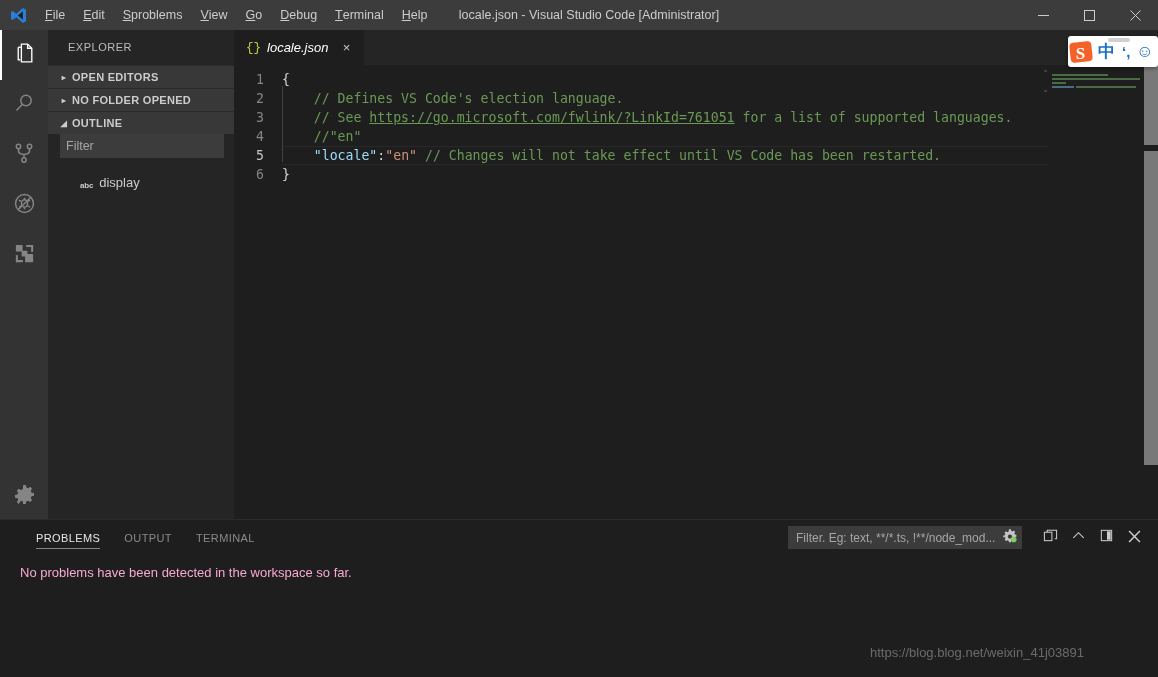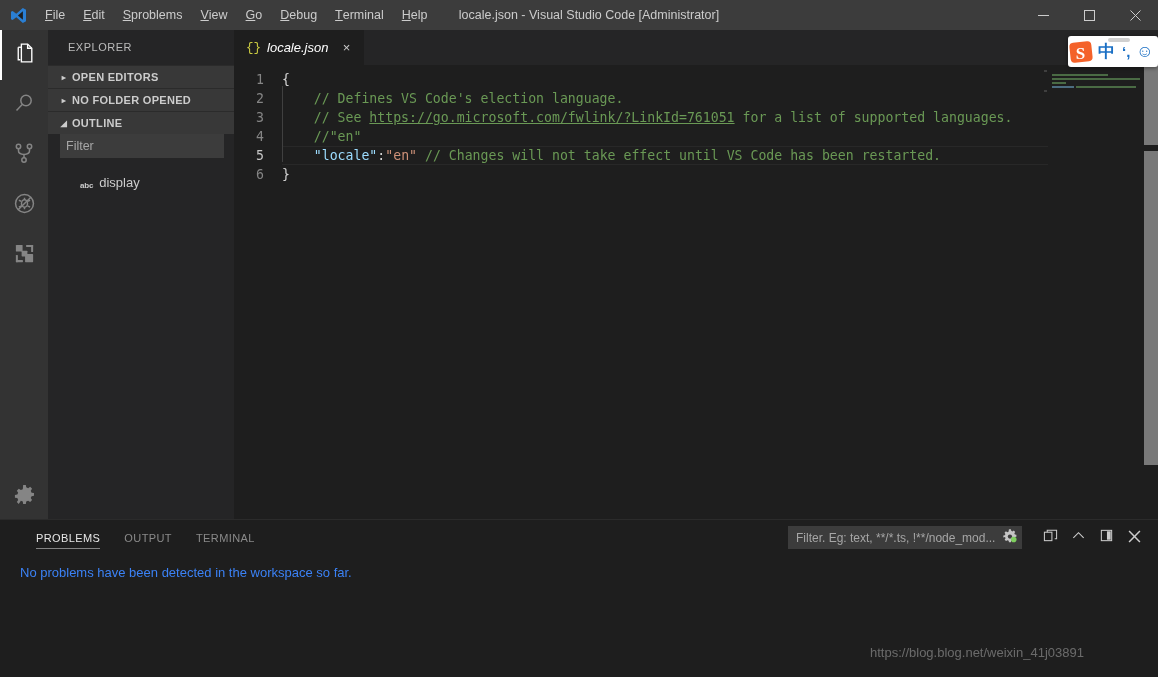--- a/index.html
+++ b/index.html
@@ -269,21 +269,21 @@
     flex: 1 1 auto; white-space: nowrap; overflow: hidden;
   }
   .panel-btn {
     width: 28px; height: 28px;
     display: flex; align-items: center; justify-content: center;
     color: #cccccc;
   }
   .panel-body {
     flex: 1 1 auto;
     padding: 10px 0 0 20px;
-    color: #3b82f6; font-size: 13px;
+    color: #f9a8d4; font-size: 13px;
   }
 
   
   .ime-bar {
     position: absolute;
     left: 1068px; top: 36px;
     width: 90px; height: 31px;
     background: #ffffff;
     border-radius: 3px;
     display: flex; align-items: center;

